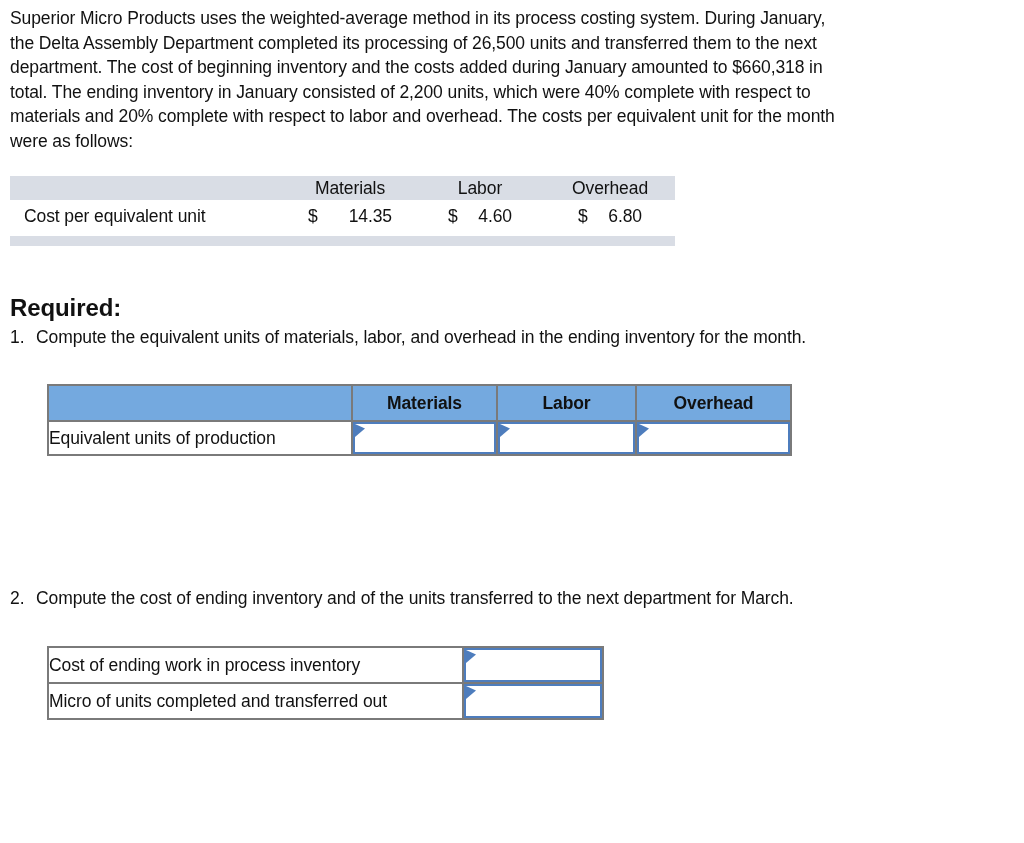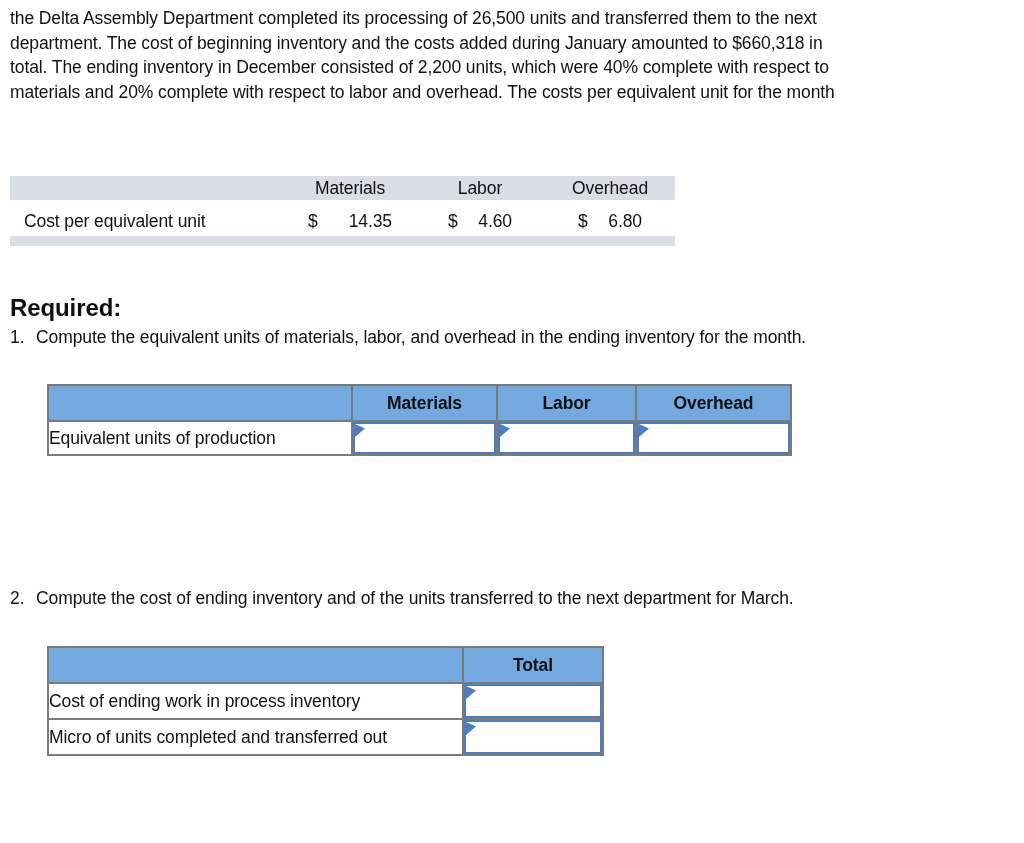--- a/index.html
+++ b/index.html
@@ -11,21 +11,21 @@
   }
   .abs{position:absolute;}
 
   
   .paragraph{left:10px;top:6px;font-size:17.5px;line-height:24.5px;}
   .pline{white-space:nowrap;}
 
   
   .cost-table{left:10px;top:176px;width:665px;}
   .ct-head{display:flex;height:24px;background:#d9dde5;align-items:center;font-size:17.5px;}
-  .ct-row{display:flex;height:31px;background:#fff;align-items:flex-end;font-size:17.5px;margin-top:1px;}
+  .ct-row{display:flex;height:31px;background:#fff;align-items:center;font-size:17.5px;margin-top:1px;}
   .ct-c0{width:275px;}
   .ct-col{width:130px;text-align:center;}
   .ct-row .ct-c0{padding-left:14px;box-sizing:border-box;}
   .money{display:flex;justify-content:space-between;margin:0 auto;}
   .money.w84{width:84px;}
   .money.w64{width:64px;}
   .ct-band{height:10px;background:#d9dde5;margin-top:4px;}
 
   
   .required-heading{left:10px;top:294px;font-size:24px;font-weight:bold;}
@@ -54,24 +54,26 @@
   .answer{position:absolute;top:0;left:0;right:0;bottom:0;border:2px solid #4e7dbd;background:#fff;}
   .flag{position:absolute;top:0;left:0;width:10px;height:13px;background:#4e7dbd;
         clip-path:polygon(0 0,100% 35%,0 100%);}
   .answer input{position:absolute;top:0;left:0;width:100%;height:100%;border:none;outline:none;
         background:transparent;font:inherit;padding:0 4px 0 14px;box-sizing:border-box;}
 </style>
 </head>
 <body>
 
 <div class="abs paragraph">
+  <div class="pline">Superior Micro Products uses the weighted-average method in its process costing system. During January,</div>
   <div class="pline">the Delta Assembly Department completed its processing of 26,500 units and transferred them to the next</div>
   <div class="pline">department. The cost of beginning inventory and the costs added during January amounted to $660,318 in</div>
-  <div class="pline">total. The ending inventory in December consisted of 2,200 units, which were 40% complete with respect to</div>
+  <div class="pline">total. The ending inventory in January consisted of 2,200 units, which were 40% complete with respect to</div>
   <div class="pline">materials and 20% complete with respect to labor and overhead. The costs per equivalent unit for the month</div>
+  <div class="pline">were as follows:</div>
 </div>
 
 <div class="abs cost-table">
   <div class="ct-head">
     <div class="ct-c0"></div>
     <div class="ct-col">Materials</div>
     <div class="ct-col">Labor</div>
     <div class="ct-col">Overhead</div>
   </div>
   <div class="ct-row">
@@ -136,24 +138,20 @@
 </tbody>
   </table>
 
 <div class="abs req-item item2">
   <span class="num">2.</span>
   <span>Compute the cost of ending inventory and of the units transferred to the next department for March.</span>
 </div>
 
 <table class="abs itable itable2">
   <tbody>
-      <tr class="hrow">
-    <td class="c0"></td>
-    <td class="c1">Total</td>
-  </tr>
   <tr class="drow">
     <td class="c0 rlabel">Cost of ending work in process inventory</td>
     <td class="c1 icell">
       <div class="answer">
         <div class="flag"></div>
         <input type="text" style="">
       </div>
     </td>
   </tr>
   <tr class="drow">

